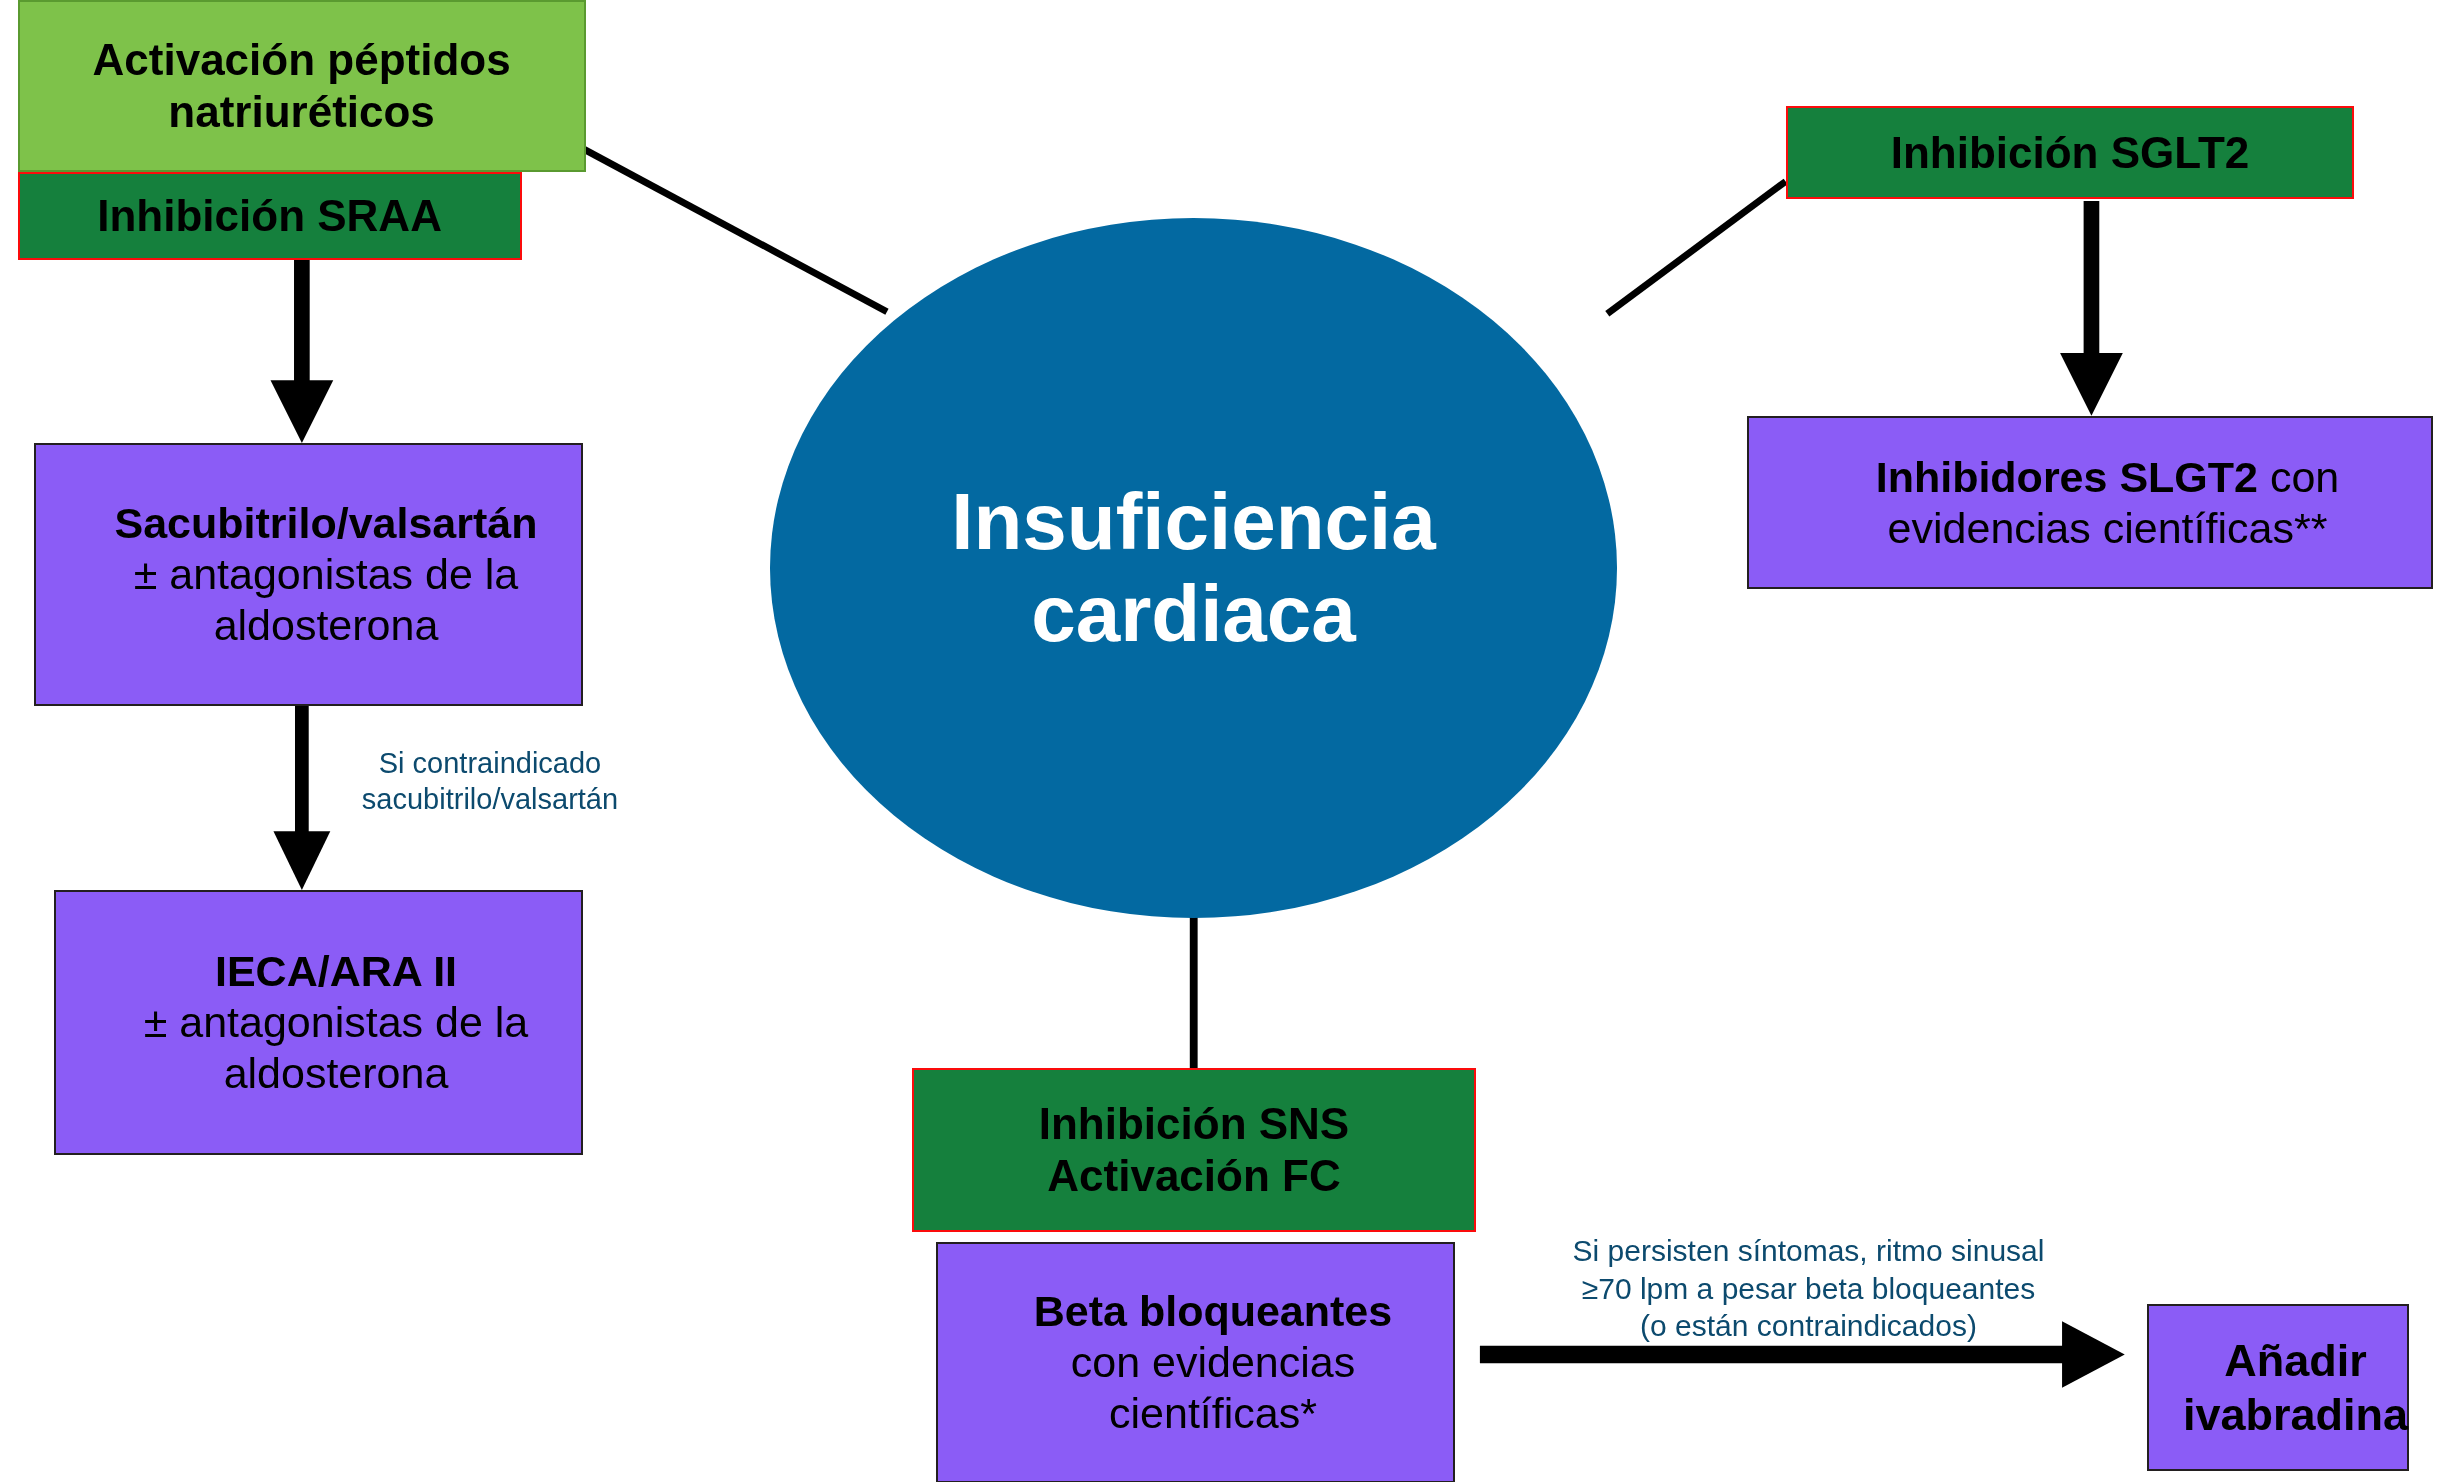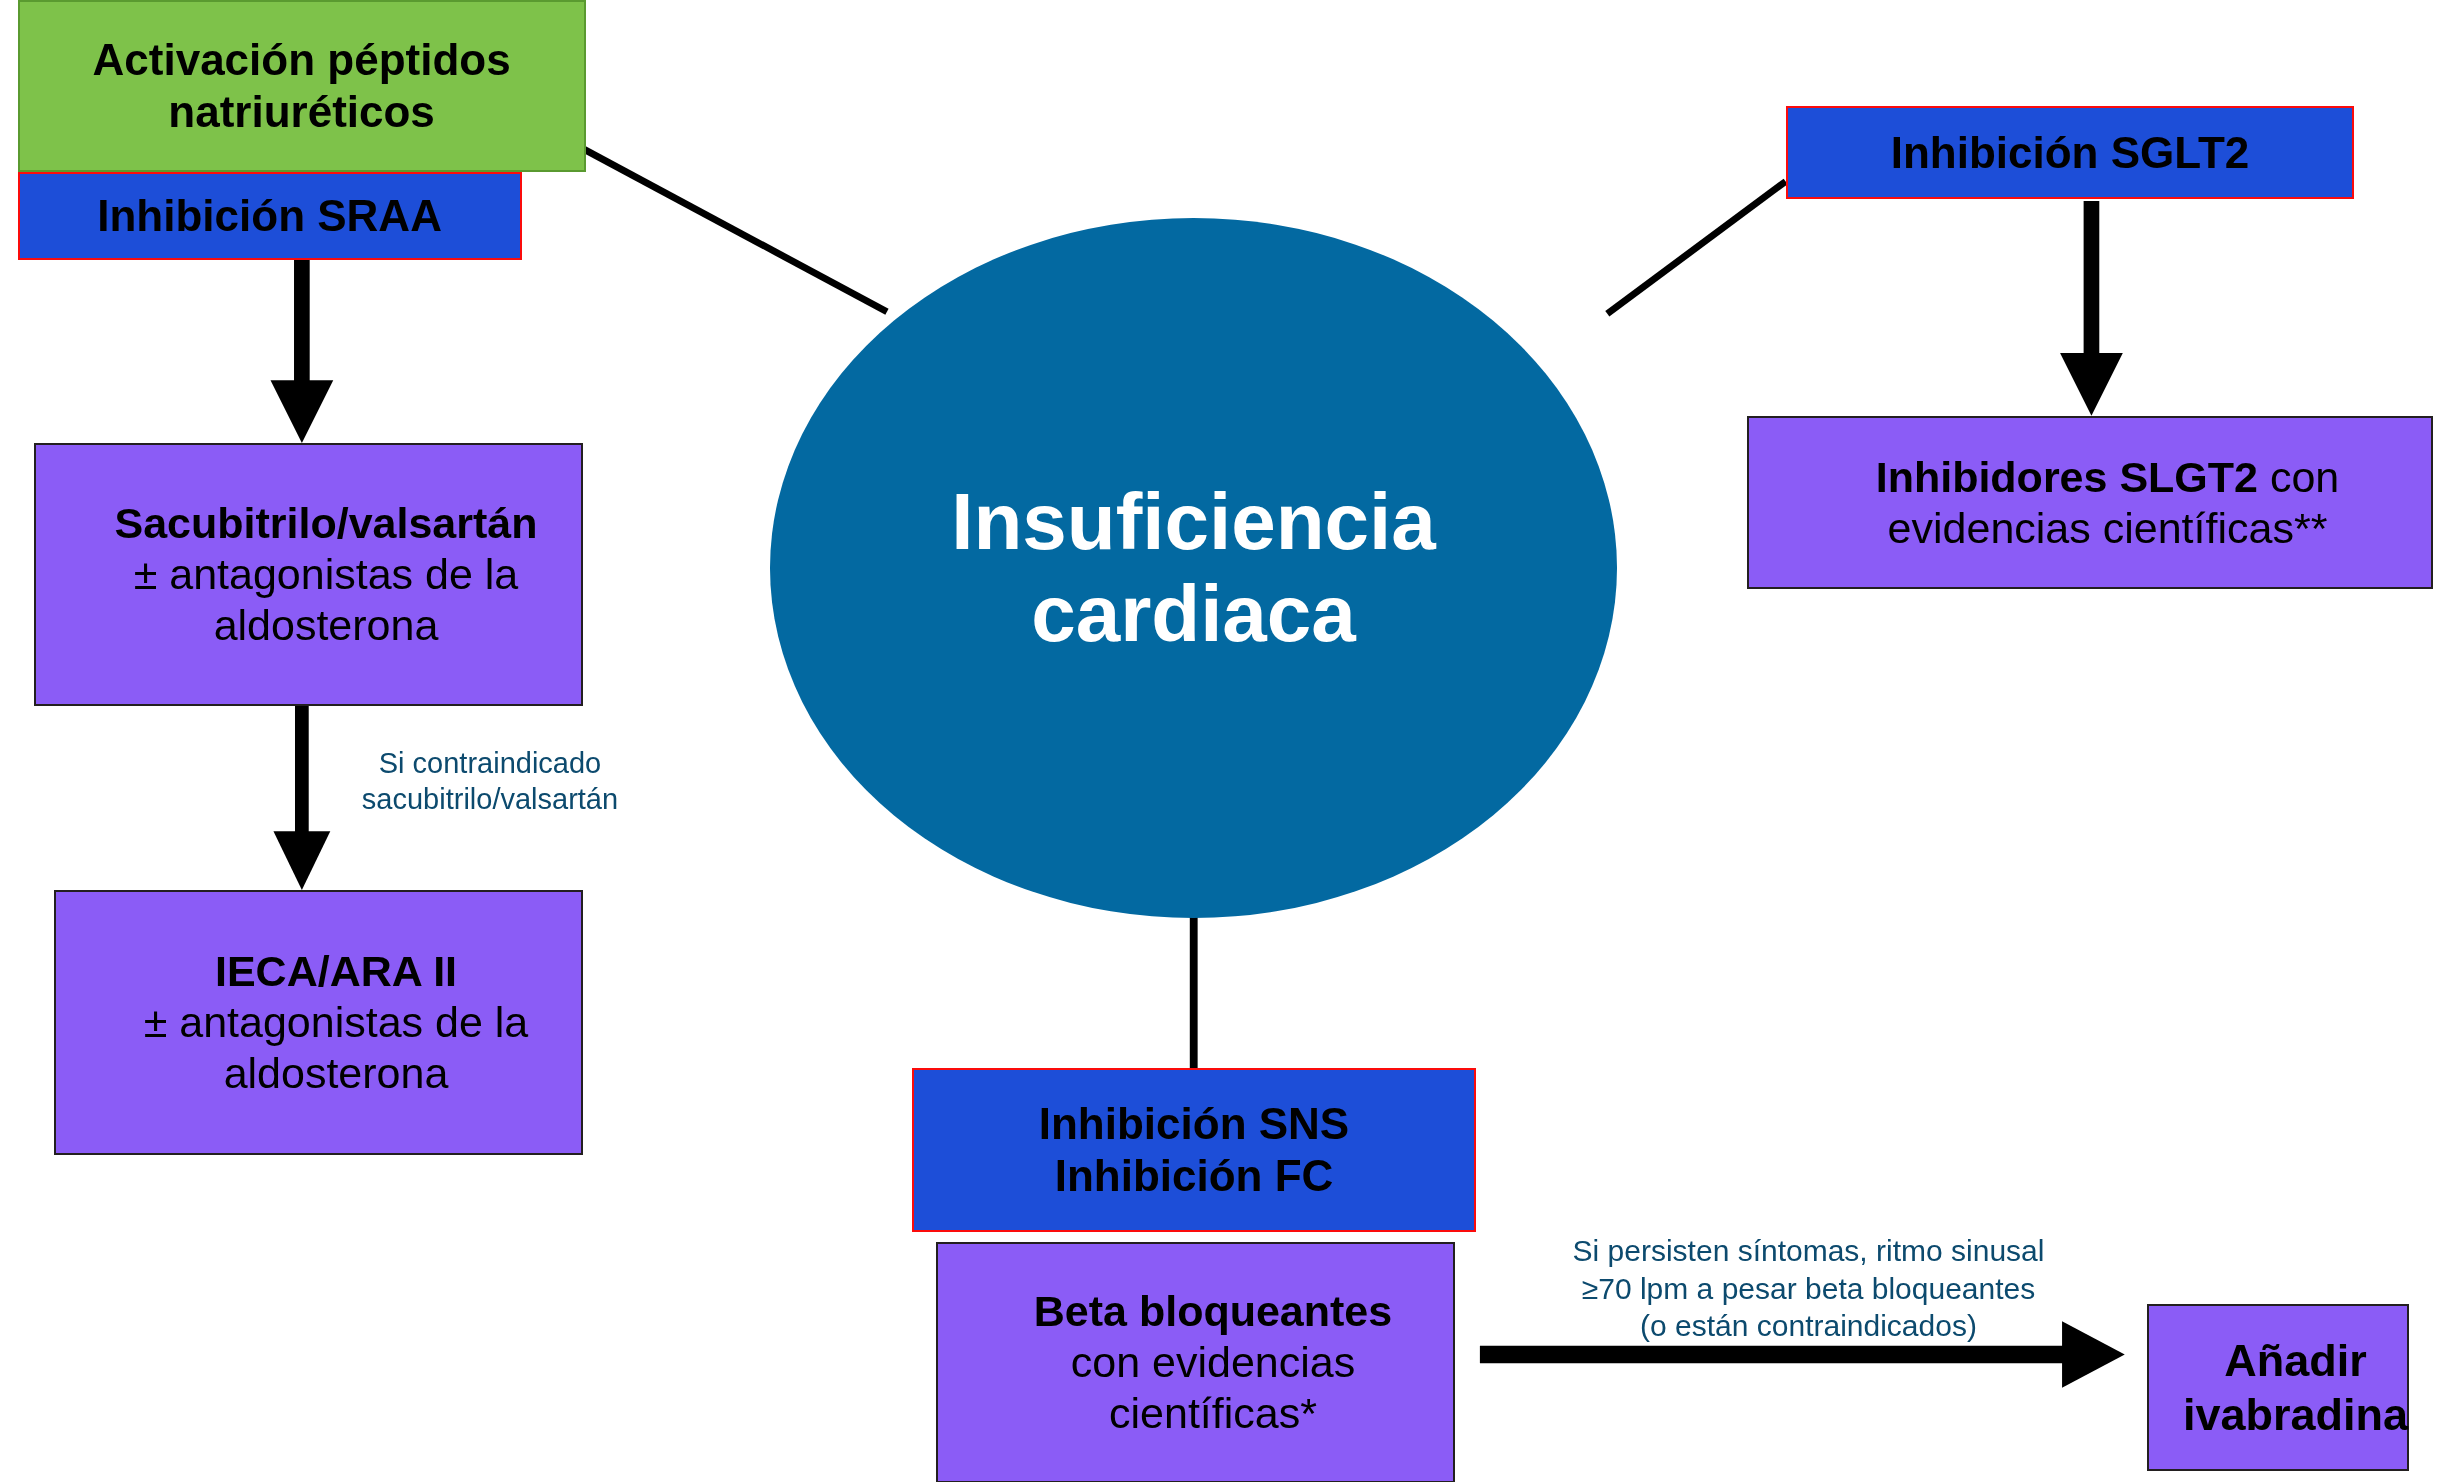--- a/index.html
+++ b/index.html
@@ -31,21 +31,21 @@
   .outline {
     border: 2.9px solid #231f20;
     background: #8b5cf6;
     padding-left: 35px;
   }
   .green {
     background: #7ec24a;
     border: 2px solid #5a9a30;
   }
   .red {
-    background: #1d4ed8;
+    background: #15803d;
     border: 2px solid #fb0c0c;
   }
   .bold {
     font-weight: bold;
   }
   .ellipse {
     position: absolute;
     border-radius: 50%;
     background: #0369a1;
     display: flex;
@@ -136,21 +136,21 @@
 
   <div class="box outline" style="left:1747px; top:416px; width:686px; height:173px; font-size:43px;">
     <span class="line1">
       <span class="bold">Inhibidores SLGT2</span><span> con</span>
     </span>
     <span class="line2">evidencias científicas**</span>
   </div>
 
   <div class="box red" style="left:912px; top:1068px; width:564px; height:164px; font-size:44px; font-weight:bold;">
     <span class="line1">Inhibición SNS</span>
-    <span class="line2">Inhibición FC</span>
+    <span class="line2">Activación FC</span>
   </div>
 
   <div class="box outline" style="left:936px; top:1242px; width:519px; height:241px; font-size:43px;">
     <span class="line1 bold">Beta bloqueantes</span>
     <span class="line2">con evidencias</span>
     <span class="line3">científicas*</span>
   </div>
 
   <div class="note" style="left:1500px; top:1232px; width:617px; font-size:30px;">
     <span class="line1">Si persisten síntomas, ritmo sinusal</span>

